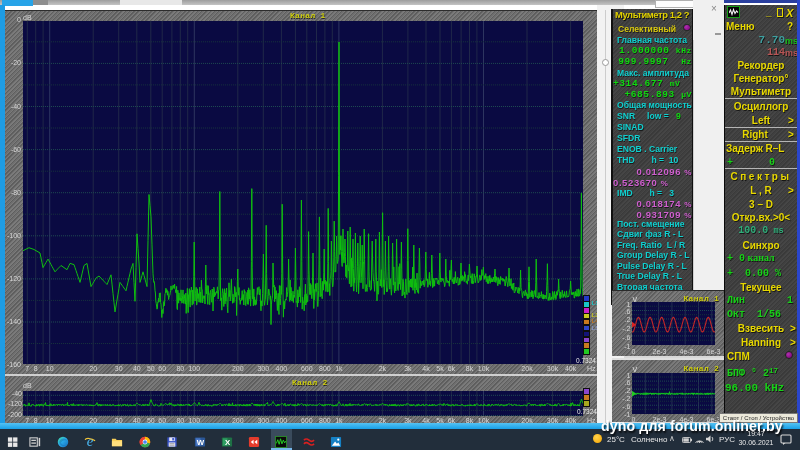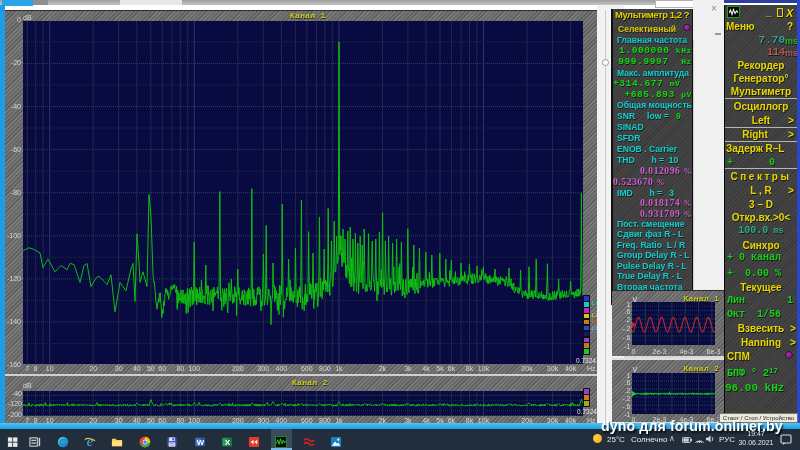--- a/index.html
+++ b/index.html
@@ -3,21 +3,21 @@
 <style>
 *{margin:0;padding:0;box-sizing:border-box}
 html,body{width:800px;height:450px;overflow:hidden;background:#d8d8d8;font-family:"Liberation Sans",sans-serif}
 .abs{position:absolute}
 .hatch{background:repeating-linear-gradient(135deg,#7b7b7b 0 1px,#5e5e5e 1px 2px,#6f6f6f 2px 3px)}
 .hatchd{background:repeating-linear-gradient(135deg,#464646 0 1px,#3a3a3a 1px 2px,#404040 2px 3px)}
 .lab{color:#d8d8d8;font-size:7px;font-family:"Liberation Sans",sans-serif}
 .ttl{color:#cfcf10;font-weight:bold;font-family:"Liberation Mono",monospace;font-size:8px;letter-spacing:0.3px;text-shadow:0.5px 0.5px #222}
 .mm-c{color:#10cfcf;font-size:8.6px;font-weight:bold;text-shadow:0.6px 0.8px 0 #1a1a1a;white-space:pre}
 .mm-g{color:#10d810;font-size:9.5px;font-weight:bold;font-family:"Liberation Mono",monospace;letter-spacing:0.6px;text-shadow:0.6px 0.8px 0 #1a1a1a;white-space:pre}
-.mm-m{color:#cf5fcf;font-size:9.5px;font-weight:bold;font-family:Liberation Serif, serif;letter-spacing:0.6px;text-shadow:0.6px 0.8px 0 #1a1a1a;white-space:pre}
+.mm-m{color:#cf5fcf;font-size:9.5px;font-weight:bold;font-family:Liberation Sans, sans-serif;letter-spacing:0.6px;text-shadow:0.6px 0.8px 0 #1a1a1a;white-space:pre}
 .rp-y{color:#e8d800;font-size:10px;font-weight:bold;text-shadow:0.7px 1px 0 #151515;white-space:pre}
 .rp-g{color:#18d018;font-size:10px;font-weight:bold;font-family:"Liberation Mono",monospace;text-shadow:0.7px 1px 0 #151515;white-space:pre}
 </style></head>
 <body>
 
 <div class="abs" style="left:0;top:0;width:800px;height:10px;background:#ffffff"></div>
 <div class="abs" style="left:0;top:0;width:800px;height:5px;background:linear-gradient(#9d9d9d,#c4c4c4)"></div>
 <div class="abs" style="left:2px;top:0;width:31px;height:6px;background:#28a4e8"></div>
 <div class="abs" style="left:33px;top:0;width:15px;height:5px;background:#8e8e8e"></div>
 <div class="abs" style="left:120px;top:0;width:62px;height:5px;background:#e8e8e8"></div>
@@ -357,21 +357,21 @@
   <span class="rp-y abs" style="left:1px;top:138.5px">Задерж R–L</span>
   <span class="rp-g abs" style="left:2px;top:152px">+      0</span>
   <div class="abs" style="left:0;top:163.5px;width:72px;height:1px;background:#b5b5b5"></div>
   <span class="rp-y abs" style="left:0;top:166px;width:72px;text-align:center;letter-spacing:2.5px">Спектры</span>
   <span class="rp-y abs" style="left:0;top:180.5px;width:72px;text-align:center">L , R</span>
   <span class="rp-y abs" style="left:63px;top:180.5px">&gt;</span>
   <span class="rp-y abs" style="left:0;top:194px;width:72px;text-align:center">3 – D</span>
   <span class="rp-y abs" style="left:0;top:207px;width:72px;text-align:center">Откр.вх.&gt;0&lt;</span>
   <span class="rp-g abs" style="left:0;top:220.5px;width:72px;text-align:center;color:#2fae7a">100.0<span style="font-size:8.5px"> ms</span></span>
   <span class="rp-y abs" style="left:0;top:235px;width:72px;text-align:center">Синхро</span>
-  <span class="rp-g abs" style="left:2px;top:247.5px">+ 0<span style="font-family:Liberation Mono, monospace"> канал</span></span>
+  <span class="rp-g abs" style="left:2px;top:247.5px">+ 0<span style="font-family:Liberation Serif, serif"> канал</span></span>
   <span class="rp-g abs" style="left:2px;top:263px">+  0.00 %</span>
   <span class="rp-y abs" style="left:0;top:277px;width:72px;text-align:center">Текущее</span>
   <span class="rp-g abs" style="left:2px;top:290.5px">Лин<span style="letter-spacing:0"></span></span>
   <span class="rp-g abs" style="left:62px;top:290.5px">1</span>
   <span class="rp-g abs" style="left:2px;top:304px">Окт  1/56</span>
   <span class="rp-y abs" style="left:0;top:318px;width:72px;text-align:center">Взвесить</span>
   <span class="rp-y abs" style="left:65px;top:318px">&gt;</span>
   <span class="rp-y abs" style="left:0;top:332px;width:72px;text-align:center">Hanning</span>
   <span class="rp-y abs" style="left:65px;top:332px">&gt;</span>
   <span class="rp-y abs" style="left:2px;top:346px">СПМ</span>

